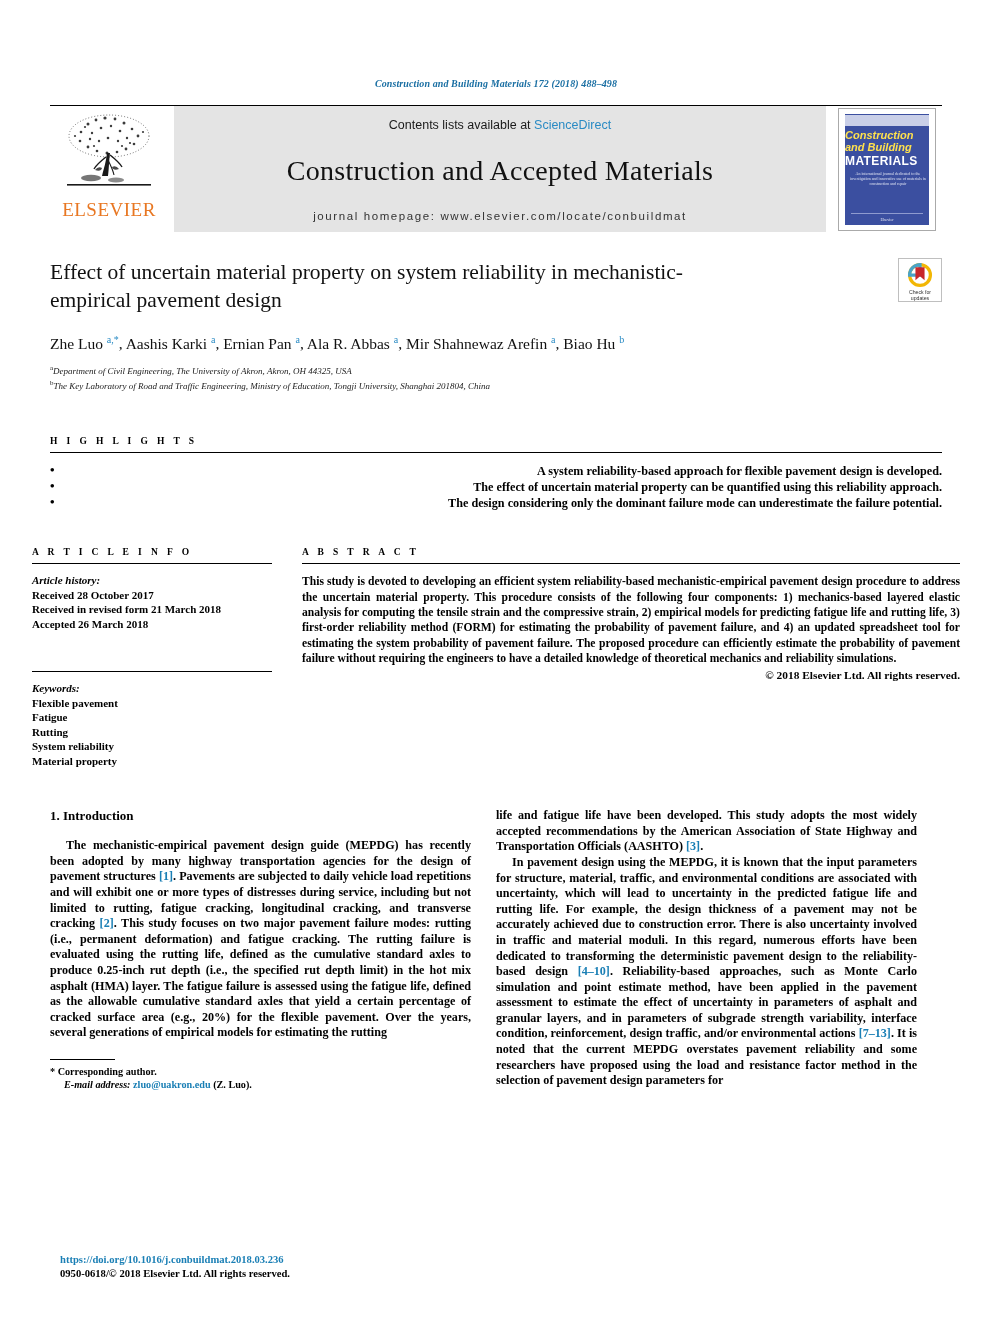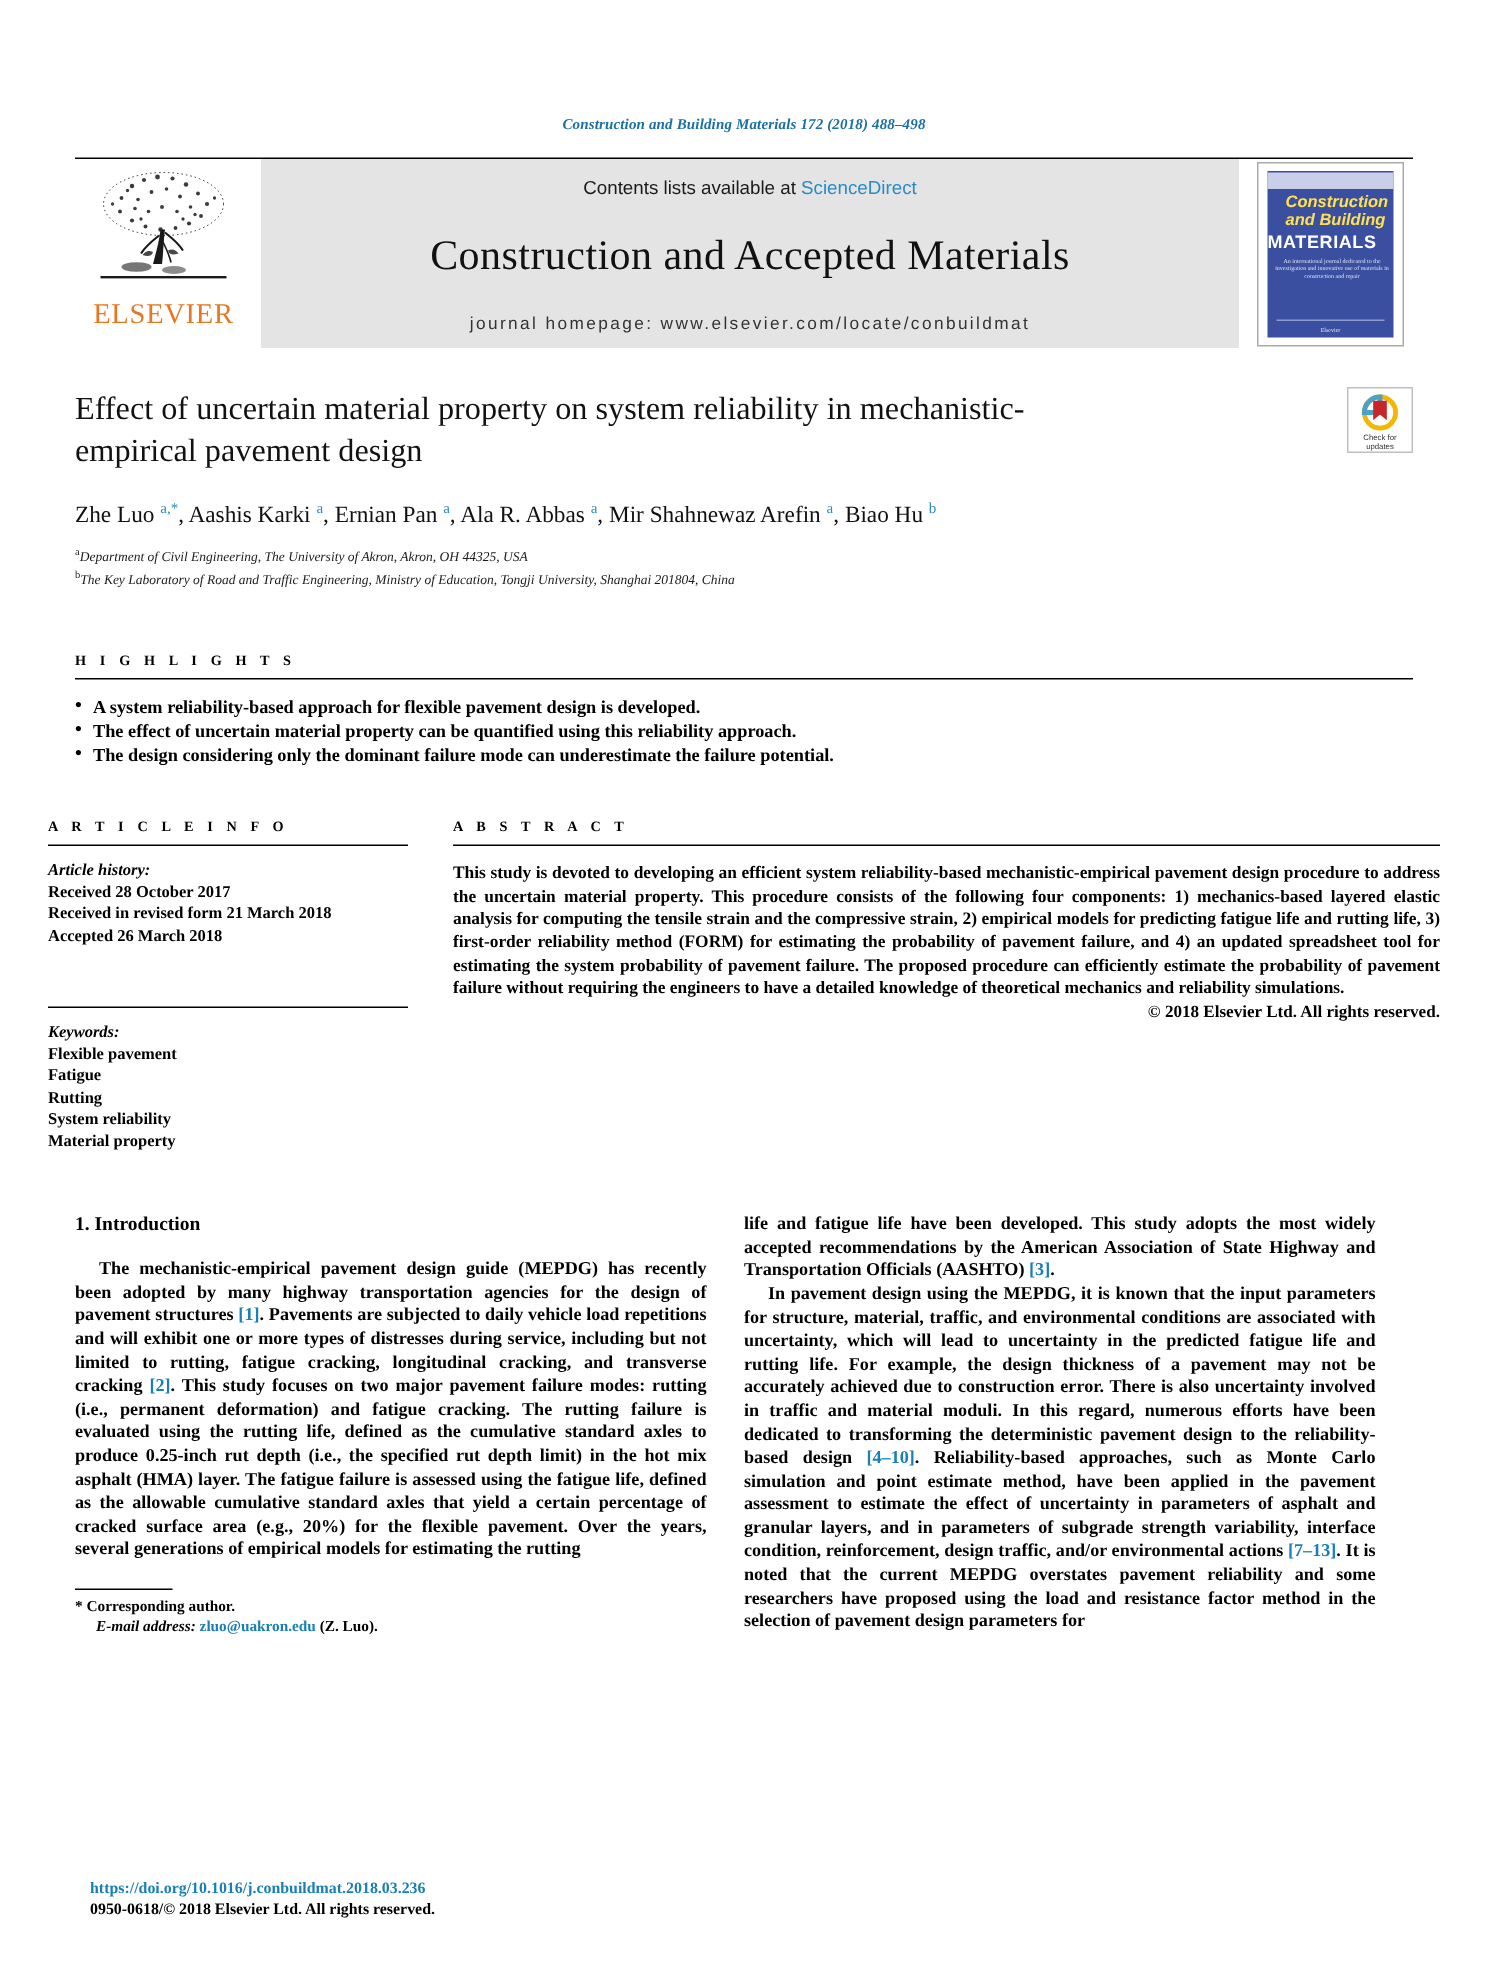--- a/index.html
+++ b/index.html
@@ -100,21 +100,21 @@
   .cover-inner {
     position: absolute;
     left: 6px; top: 5px; right: 6px; bottom: 5px;
     background: #3b4fa0;
   }
   .cover-topbar {
     position: absolute; left: 6px; top: 6px; right: 6px; height: 11px;
     background: #c9cfe8;
   }
   .cover-title {
-    position: absolute; left: 18px; top: 20px; right: 4px;
+    position: absolute; left: 6px; top: 20px; right: 4px;
     font-family: "Liberation Sans", sans-serif;
     font-style: italic;
     font-weight: bold;
     font-size: 11px;
     color: #ffe14d;
     line-height: 12px;
   }
   .cover-title2 {
     position: absolute; left: 6px; top: 45px; right: 4px;
     font-family: "Liberation Sans", sans-serif;
@@ -186,21 +186,21 @@
     font-family: "Liberation Serif", serif;
     font-weight: bold;
     font-size: 9.5px;
     letter-spacing: 3.4px;
     color: #000;
   }
   .rule-thick { border-top: 1.5px solid #000; margin-top: 6px; }
   .rule-thin { border-top: 0.8px solid #000; }
 
   .highlights-wrap { margin-top: 44px; }
-  .hl-list { margin-top: 10px; }
+  .hl-list { margin-top: 10px; text-align: right; }
   .hl-item {
     font-family: "Liberation Serif", serif;
     font-weight: bold;
     font-size: 12.2px;
     line-height: 16px;
     padding-left: 12px;
     position: relative;
     color: #000;
   }
   .hl-item::before {

